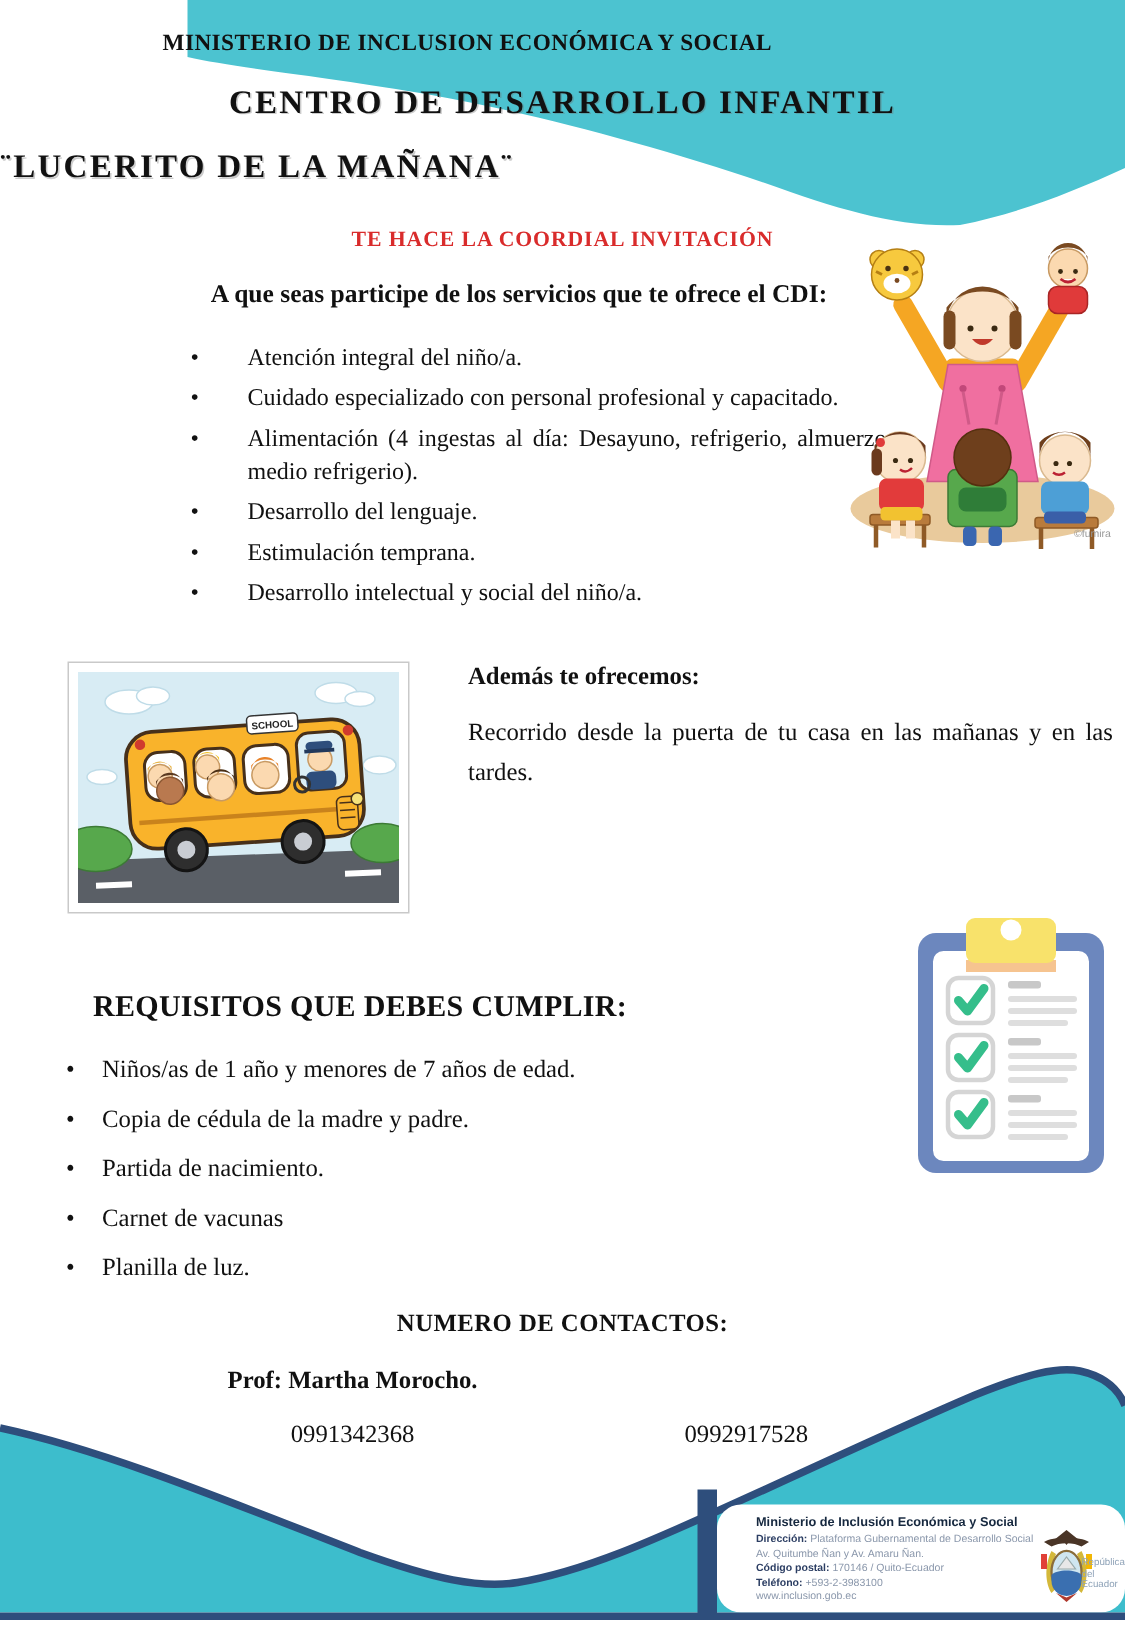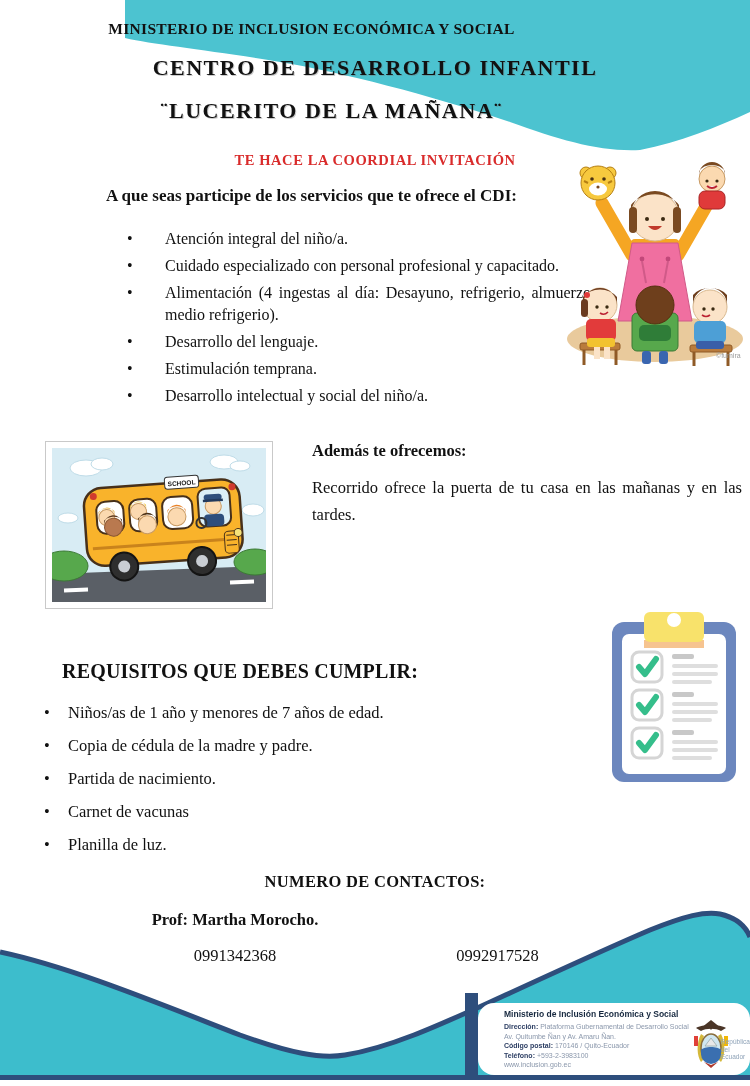--- a/index.html
+++ b/index.html
@@ -8,25 +8,25 @@
   .abs{position:absolute;}
   
   #header-wave{left:0;top:0;width:750px;height:160px;z-index:0;}
   .logo{left:10px;top:6px;z-index:2;font-family:"Liberation Sans",sans-serif;color:#203B77;line-height:1.0;}
   .logo .l1{font-size:22px;font-weight:800;letter-spacing:-0.5px;}
   .logo .l2{font-size:20px;font-weight:800;letter-spacing:-0.5px;}
   .logo .l2 .small{font-size:13px;}
   .ministry{left:0;top:20px;width:623px;text-align:center;font-weight:700;font-size:15.5px;letter-spacing:0.3px;z-index:2;}
   .center-name{left:0;top:55px;width:750px;text-align:center;font-weight:700;font-size:22px;letter-spacing:1.5px;
                text-shadow:1px 1px 0 rgba(110,110,110,.35);z-index:2;}
-  .center-alias{left:0;top:98px;width:663px;text-align:center;font-weight:700;font-size:22px;letter-spacing:1.5px;
+  .center-alias{left:0;top:98px;width:663px;text-align:left;font-weight:700;font-size:22px;letter-spacing:1.5px;
                text-shadow:1px 1px 0 rgba(110,110,110,.35);z-index:2;}
   
   .invite-title{left:0;top:152px;width:750px;text-align:center;font-weight:700;font-size:14.5px;letter-spacing:0.6px;color:#D92B2B;z-index:2;}
-  .intro{left:106px;top:186px;width:480px;font-weight:700;font-size:17px;}
+  .intro{left:106px;top:186px;width:480px;font-weight:700;font-size:17px;text-align:center;}
   ul.services{left:120px;top:228px;width:430px;margin:0;padding:0 0 0 45px;list-style:none;font-size:16px;line-height:22px;}
   ul.services li{position:relative;margin-bottom:5px;text-align:justify;}
   ul.services li::before{content:"\2022";position:absolute;left:-38px;font-size:16px;}
   
   .bus-frame{left:45px;top:441px;width:214px;height:154px;border:1px solid #c9c9c9;background:#fff;padding:6px;}
   .ademas-h{left:312px;top:441px;font-weight:700;font-size:16.5px;}
   .ademas-p{left:312px;top:474px;width:430px;font-size:16.5px;line-height:27px;text-align:justify;}
   
   .clipboard{left:600px;top:606px;width:148px;height:182px;}
   .req-h{left:62px;top:660px;font-weight:700;font-size:20px;letter-spacing:0.2px;}
@@ -227,21 +227,21 @@
 
         <circle cx="70" cy="116" r="14" fill="#2E2E2E" stroke="#141414" stroke-width="2"></circle>
         <circle cx="70" cy="116" r="6" fill="#C9CDD3"></circle>
         <circle cx="148" cy="116" r="14" fill="#2E2E2E" stroke="#141414" stroke-width="2"></circle>
         <circle cx="148" cy="116" r="6" fill="#C9CDD3"></circle>
       </g>
     </svg>
   </div>
 
   <div class="abs ademas-h">Además te ofrecemos:</div>
-  <div class="abs ademas-p">Recorrido ofrece la  puerta de tu casa en las mañanas y en las tardes.</div>
+  <div class="abs ademas-p">Recorrido desde la  puerta de tu casa en las mañanas y en las tardes.</div>
 
   <svg class="abs clipboard" viewBox="0 0 148 182">
     <rect x="12" y="16" width="124" height="160" rx="12" fill="#6C87BE"></rect>
     <rect x="22" y="28" width="104" height="140" rx="7" fill="#ffffff"></rect>
     <rect x="44" y="34" width="60" height="8" fill="#F6C490"></rect>
     <rect x="44" y="6" width="60" height="30" rx="6" fill="#F8E26B"></rect>
     <circle cx="74" cy="14" r="7" fill="#ffffff"></circle>
     <g>
       <g transform="translate(0,46)">
         <rect x="32" y="0" width="30" height="30" rx="7" fill="#fff" stroke="#D5D5D5" stroke-width="3"></rect>

